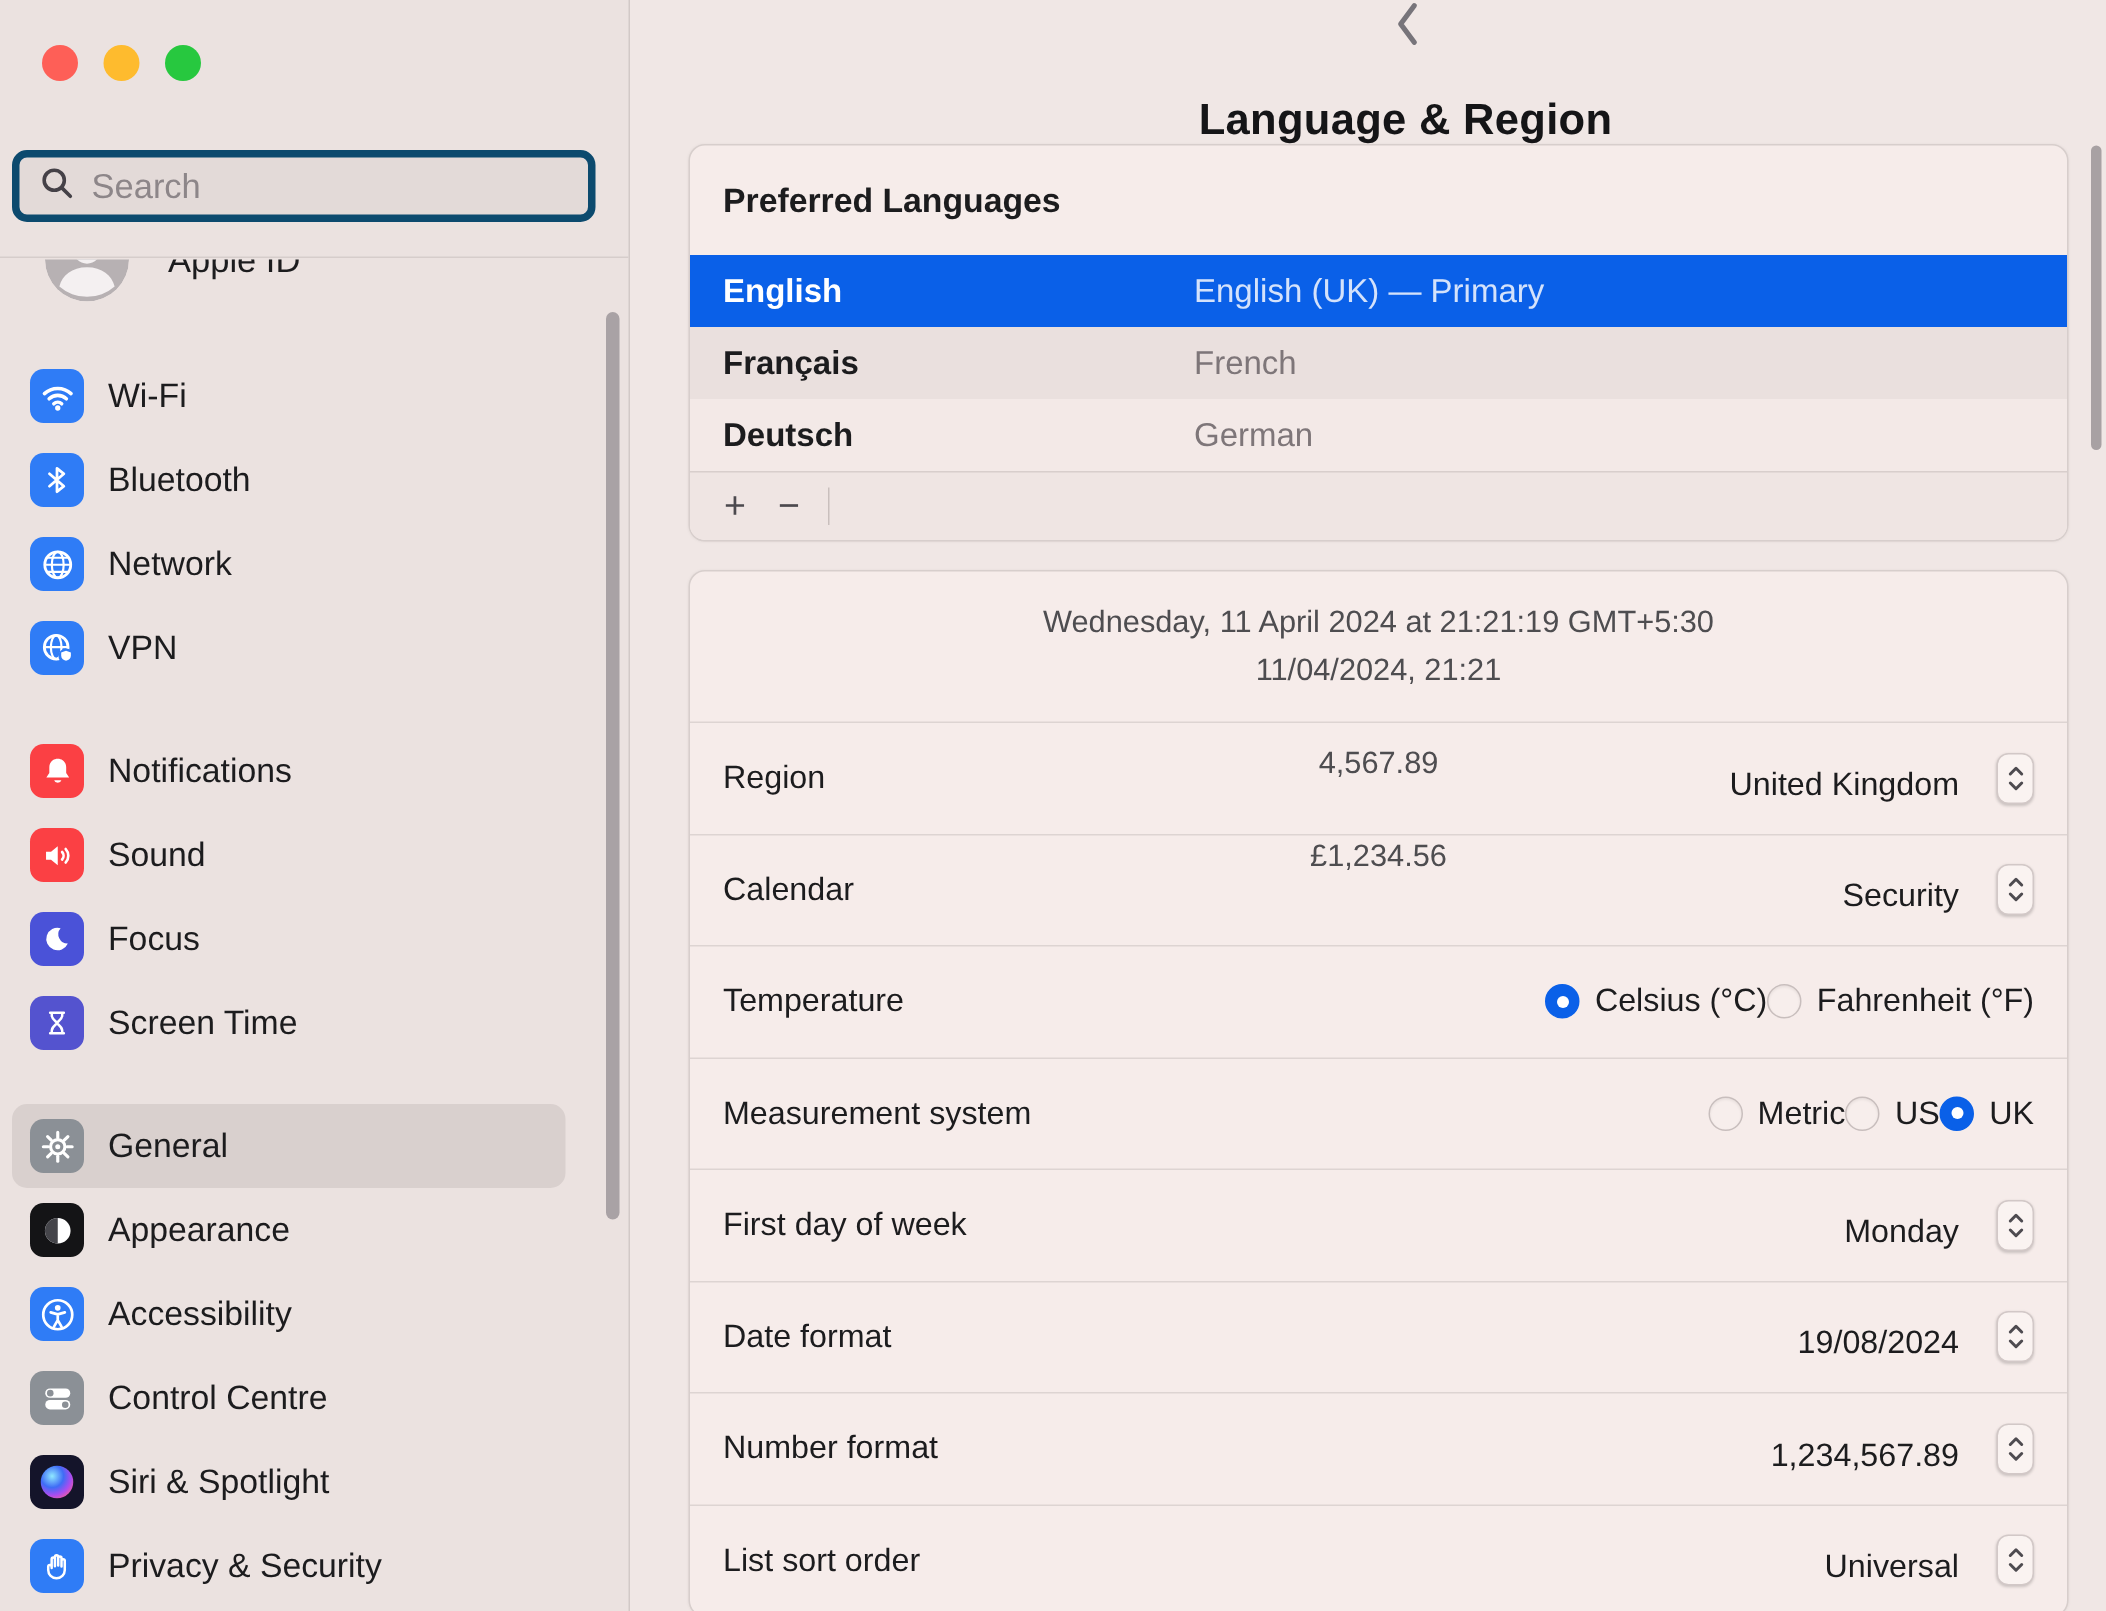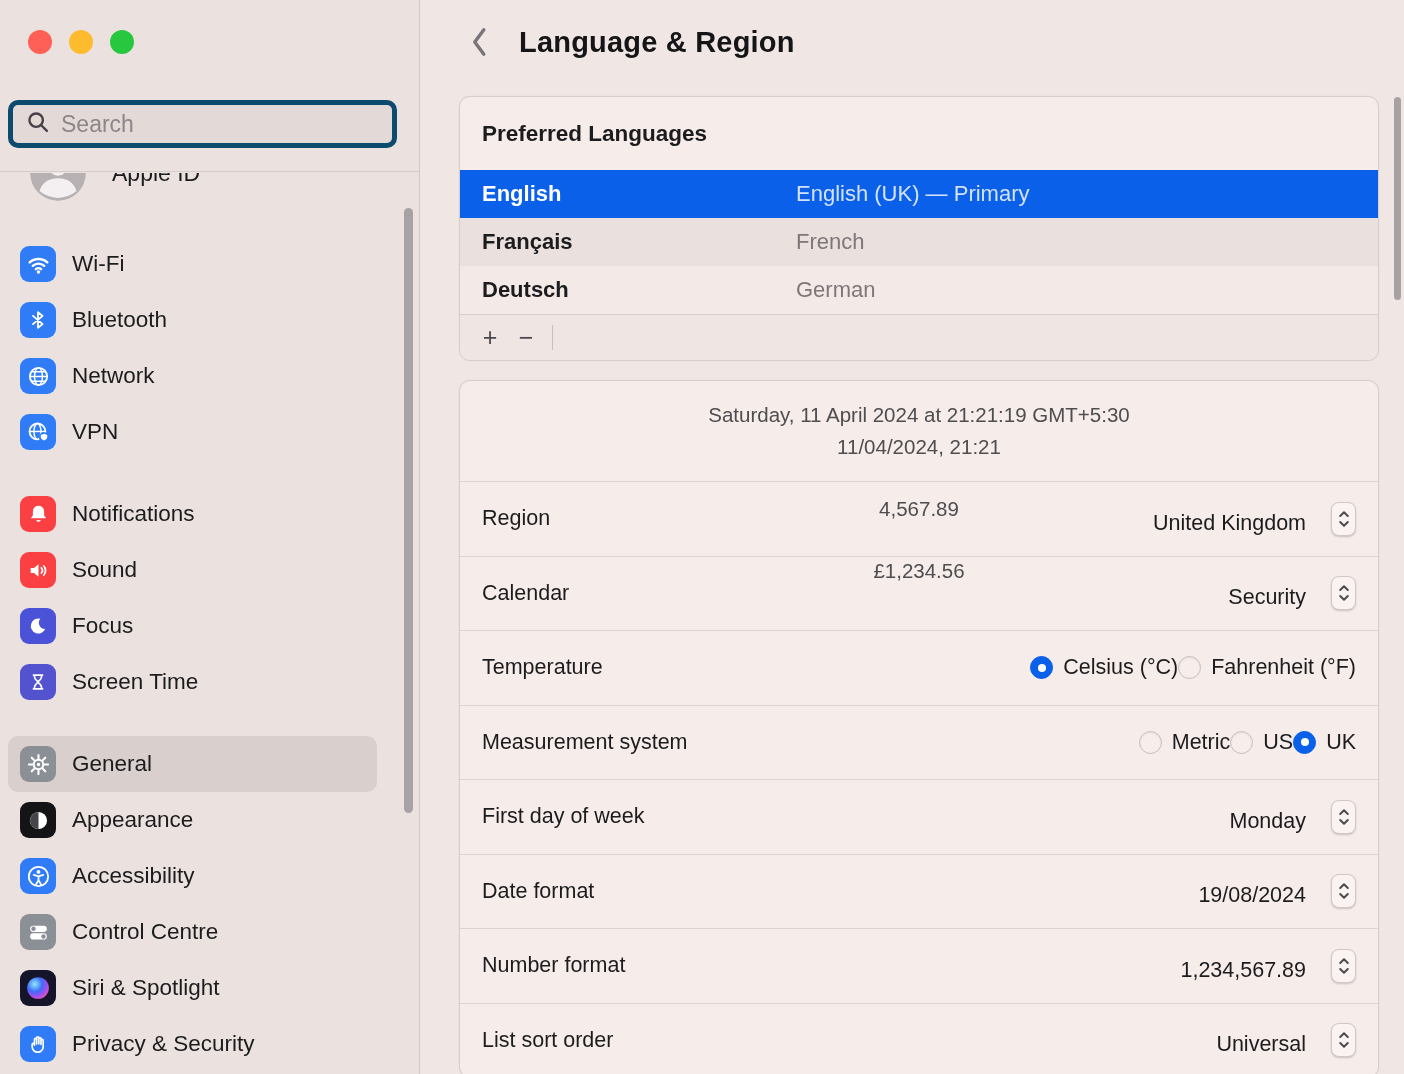--- a/index.html
+++ b/index.html
@@ -27,21 +27,21 @@
   .apple-label { font-size:23px; color:#1c1c1e; }
   .nav-group { margin-bottom:26px; }
   #sidebar-nav { margin-top:33px; }
   .nav-item { display:flex; align-items:center; gap:16px; height:56px; padding:0 12px; border-radius:10px; font-size:22.5px; cursor:default; }
   .nav-item.selected { background:#d9d0ce; }
   .icon-tile { width:36px; height:36px; border-radius:9px; display:flex; align-items:center; justify-content:center; flex-shrink:0; }
   .side-scrollbar { position:absolute; right:6px; top:208px; width:9px; height:605px; background:#9e979a; border-radius:5px; opacity:.85; }
 
   
   .main { flex:1; position:relative; background:#f0e7e5; }
-  .main-header { height:96px; display:flex; align-items:center; gap:32px; padding:0 0 12px 50px; }
+  .main-header { height:96px; display:flex; align-items:center; gap:32px; padding:0 0 12px 50px;flex-direction:column; }
   .back { display:flex; align-items:center; cursor:default; }
   .main-title { font-size:29px; font-weight:700; color:#151517; letter-spacing:.2px; }
   .content { padding:0 25px 0 39px; }
   .card { background:#f6ecea; border:1px solid #d7cecc; border-radius:11px; overflow:hidden;
           box-shadow:0 0 2px rgba(0,0,0,.05); }
 
   
   .card-header { height:73px; display:flex; align-items:center; padding:0 22px; font-size:22.5px; font-weight:700; }
   .lang-row { display:flex; align-items:center; height:48px; padding-left:22px; font-size:22px; }
   .lang-row:nth-child(2) { background:#eae0de; }
@@ -296,21 +296,21 @@
           </div>
         <div class="lang-toolbar">
           <button class="tb-btn">+</button>
           <button class="tb-btn">−</button>
           <span class="tb-divider"></span>
         </div>
       </section>
 
       <section class="card formats-card">
         <div class="preview">
-          <div class="preview-line1">Saturday, 11 April 2024 at 21:21:19 GMT+5:30</div>
+          <div class="preview-line1">Wednesday, 11 April 2024 at 21:21:19 GMT+5:30</div>
           <div class="preview-line2" id="preview-parts">
               <span class="preview-part">11/04/2024, 21:21</span>
               <span class="preview-part">4,567.89</span>
               <span class="preview-part">£1,234.56</span>
             </div>
         </div>
         <div id="format-rows">
             <div class="fmt-row">
               <span class="fmt-label">Region</span>
               <div class="fmt-ctrl stepper-ctrl">

